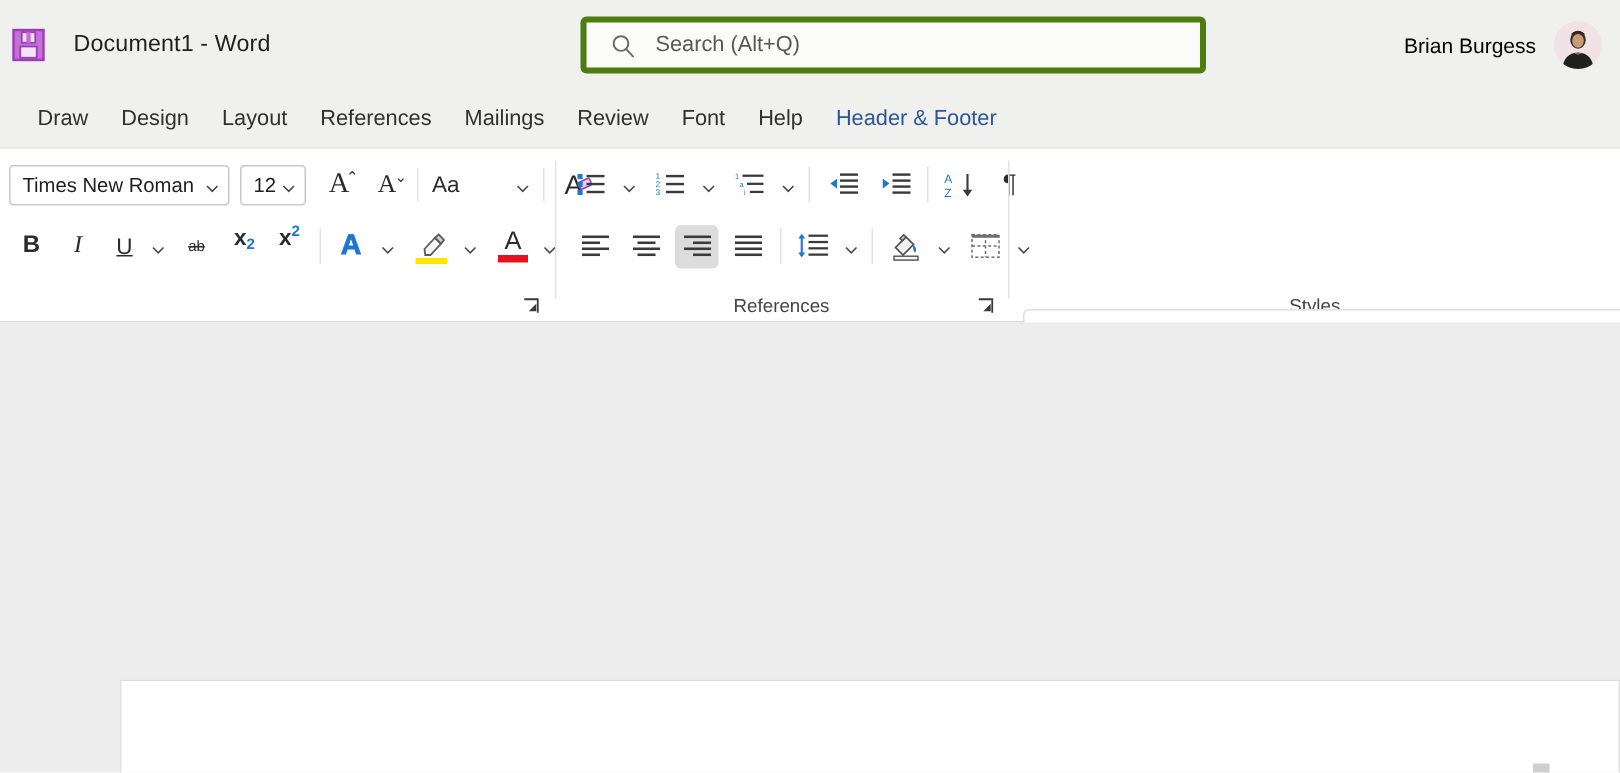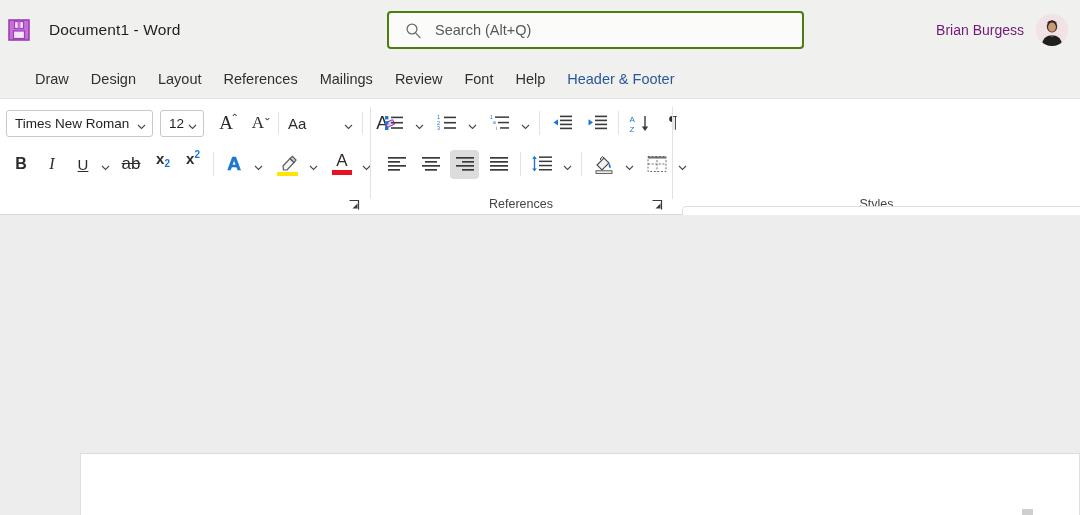--- a/index.html
+++ b/index.html
@@ -15,39 +15,39 @@
     position: absolute; left: 0; top: 0; width: 1080px; height: 60px;
     background: #f0f0ee; display: flex; align-items: center;
   }
   .save-icon { margin-left: 6px; width: 26px; height: 26px; display:block; }
   .doc-title {
     margin-left: 17px; font-size: 15.5px; color: #1f1f1f;
     letter-spacing: .1px; white-space: nowrap;
   }
   .search-box {
     position: absolute; left: 387px; top: 11px; width: 417px; height: 38px;
-    background: #fbfbfa; border: 2px solid #4d7c0f; border-radius: 4px;
+    background: #fbfbfa; border: 4px solid #4d7c0f; border-radius: 4px;
     display: flex; align-items: center;
   }
   .search-icon { margin-left: 16px; width: 17px; height: 17px; display:block; }
   .search-text { margin-left: 13px; font-size: 14.5px; color: #585858; }
   .account {
     position: absolute; right: 12px; top: 0; height: 60px;
     display: flex; align-items: center; gap: 12px;
   }
-  .account-name { font-size: 14px; color: #701a75; white-space: nowrap; text-align: center; }
+  .account-name { font-size: 14px; color: #000000; white-space: nowrap; text-align: center; }
   .avatar {
     width: 32px; height: 32px; border-radius: 50%;
     background: #efe3e6; overflow: hidden; position: relative; display:block;
   }
 
   
   .tabbar {
     position: absolute; left: 0; top: 60px; width: 1080px; height: 38px;
-    background: #f0f0ee; display: flex; align-items: center; padding-left: 24px;
+    background: #f0f0ee; display: flex; align-items: center; padding-left: 14px;
   }
   .tab {
     font-size: 14.5px; color: #303030; padding: 3px 11px; white-space: nowrap;
     border-radius: 4px;
   }
   .tab.active { color: #2b579a; }
 
   
   .ribbon {
     position: absolute; left: 0; top: 98px; width: 1080px; height: 117px;
@@ -229,21 +229,21 @@
         </span>
         <span class="btn" style="width:26px;height:28px;margin-left:5px;">
           <span style="font-size:15px;text-decoration:underline;">U</span>
         </span>
         <span class="chev" style="margin-left:4px;">
           <svg width="11" height="11" viewBox="0 0 11 11">
               <path d="M2 4 L5.5 7.5 L9 4" fill="none" stroke="#4a4a4a" stroke-width="1.1"></path>
             </svg>
         </span>
         <span class="btn" style="width:28px;height:28px;margin-left:6px;">
-          <span style="font-size:17px;text-decoration:line-through;">ab</span>
+          <span style="font-size:10px;text-decoration:line-through;">ab</span>
         </span>
         <span class="btn" style="width:28px;height:28px;margin-left:4px;align-items:baseline;">
           <span style="font-size:15px;font-weight:bold;">x</span>
           <span style="font-size:10px;color:#1c76d2;font-weight:bold;position:relative;top:3px;">2</span>
         </span>
         <span class="btn" style="width:28px;height:28px;margin-left:2px;align-items:baseline;">
           <span style="font-size:15px;font-weight:bold;">x</span>
           <span style="font-size:10px;color:#1c76d2;font-weight:bold;position:relative;top:-6px;">2</span>
         </span>
 

